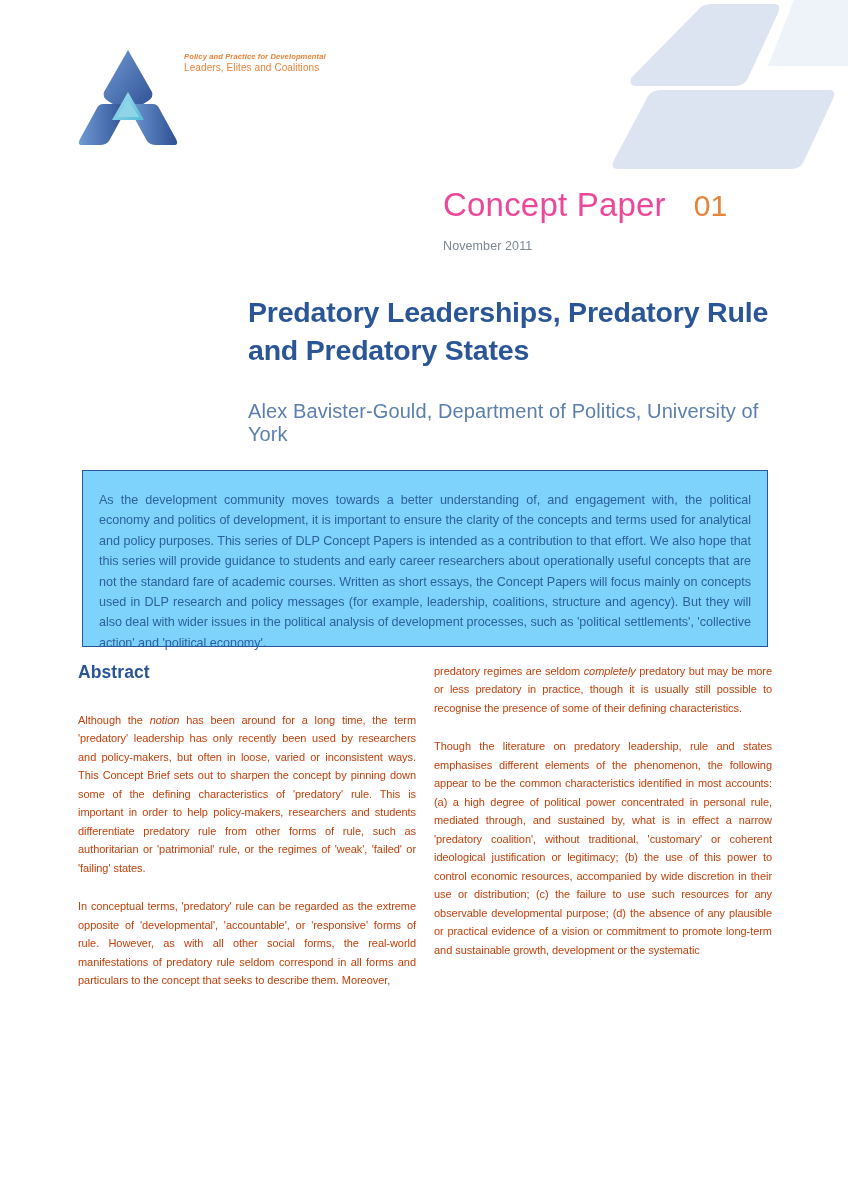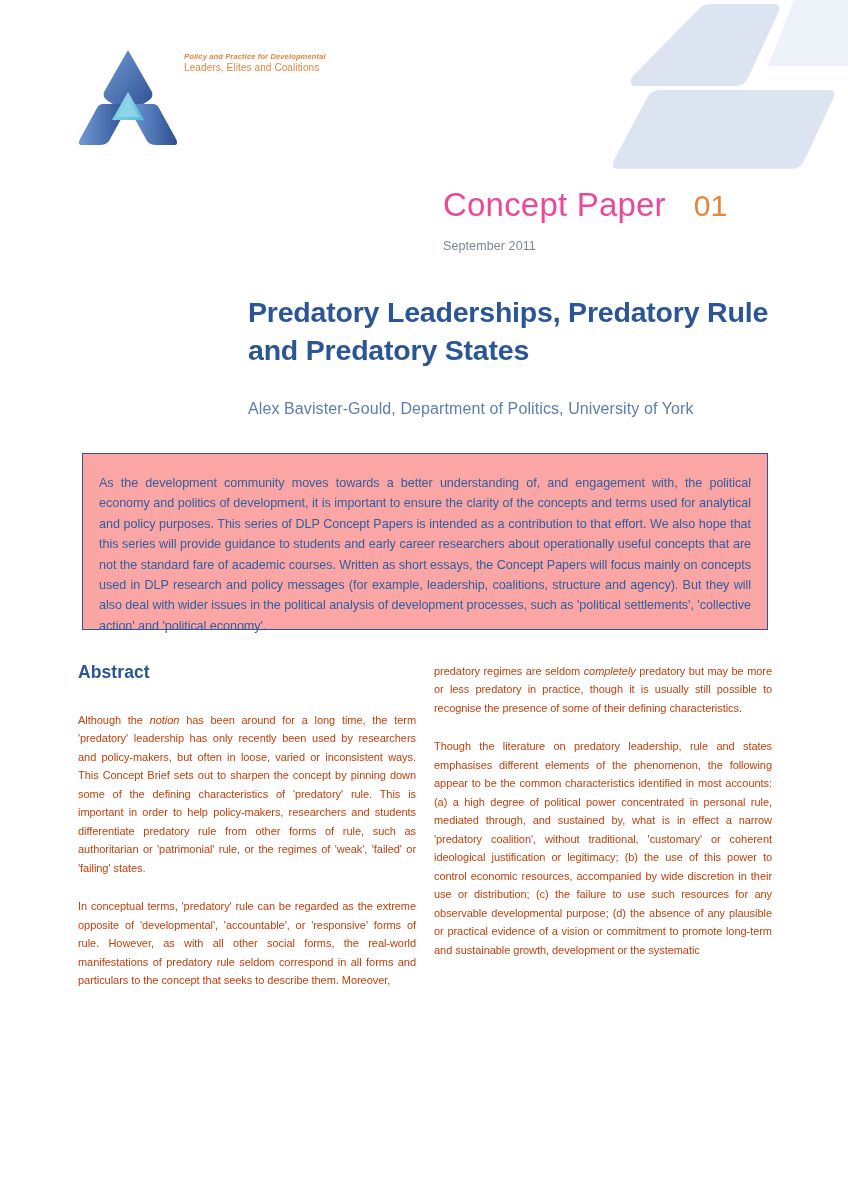--- a/index.html
+++ b/index.html
@@ -136,36 +136,36 @@
     color: #2a5596;
     line-height: 1.35;
     letter-spacing: -0.2px;
     z-index: 2;
   }
   .paper-author {
     position: absolute;
     left: 248px;
     top: 400px;
     width: 548px;
-    font-size: 16px;
+    font-size: 20px;
     color: #5b7fae;
     letter-spacing: 0.1px;
     z-index: 2;
   }
 
   
   .note-box {
     position: absolute;
     left: 82px;
-    top: 453px;
+    top: 470px;
     width: 686px;
     height: 177px;
     box-sizing: border-box;
     border: 1.6px solid #2a5596;
-    background: #fca5a5;
+    background: #7dd3fc;
     z-index: 2;
   }
   .note-text {
     position: absolute;
     left: 16px;
     top: 19px;
     right: 16px;
     font-size: 12.6px;
     line-height: 1.62;
     color: #2e5f9e;
@@ -254,21 +254,21 @@
   <div class="logo-word">
     <div class="logo-tag1">Policy and Practice for Developmental</div>
     <div class="logo-tag2">Leaders, Elites and Coalitions</div>
   </div>
 
 </div>
 
 <div class="series-row">
   <span class="series-title">Concept Paper</span><span class="series-num">01</span>
 </div>
-<div class="series-date">September 2011</div>
+<div class="series-date">November 2011</div>
 
 <div class="paper-title">Predatory Leaderships, Predatory Rule and Predatory States</div>
 <div class="paper-author">Alex Bavister-Gould, Department of Politics, University of York</div>
 
 <div class="note-box">
   <div class="note-text">As the development community moves towards a better understanding of, and engagement with, the political economy and politics of development, it is important to ensure the clarity of the concepts and terms used for analytical and policy purposes. This series of DLP Concept Papers is intended as a contribution to that effort. We also hope that this series will provide guidance to students and early career researchers about operationally useful concepts that are not the standard fare of academic courses. Written as short essays, the Concept Papers will focus mainly on concepts used in DLP research and policy messages (for example, leadership, coalitions, structure and agency). But they will also deal with wider issues in the political analysis of development processes, such as 'political settlements', 'collective action' and 'political economy'.</div>
 </div>
 
 <div class="columns">
   <div class="col col-left">

